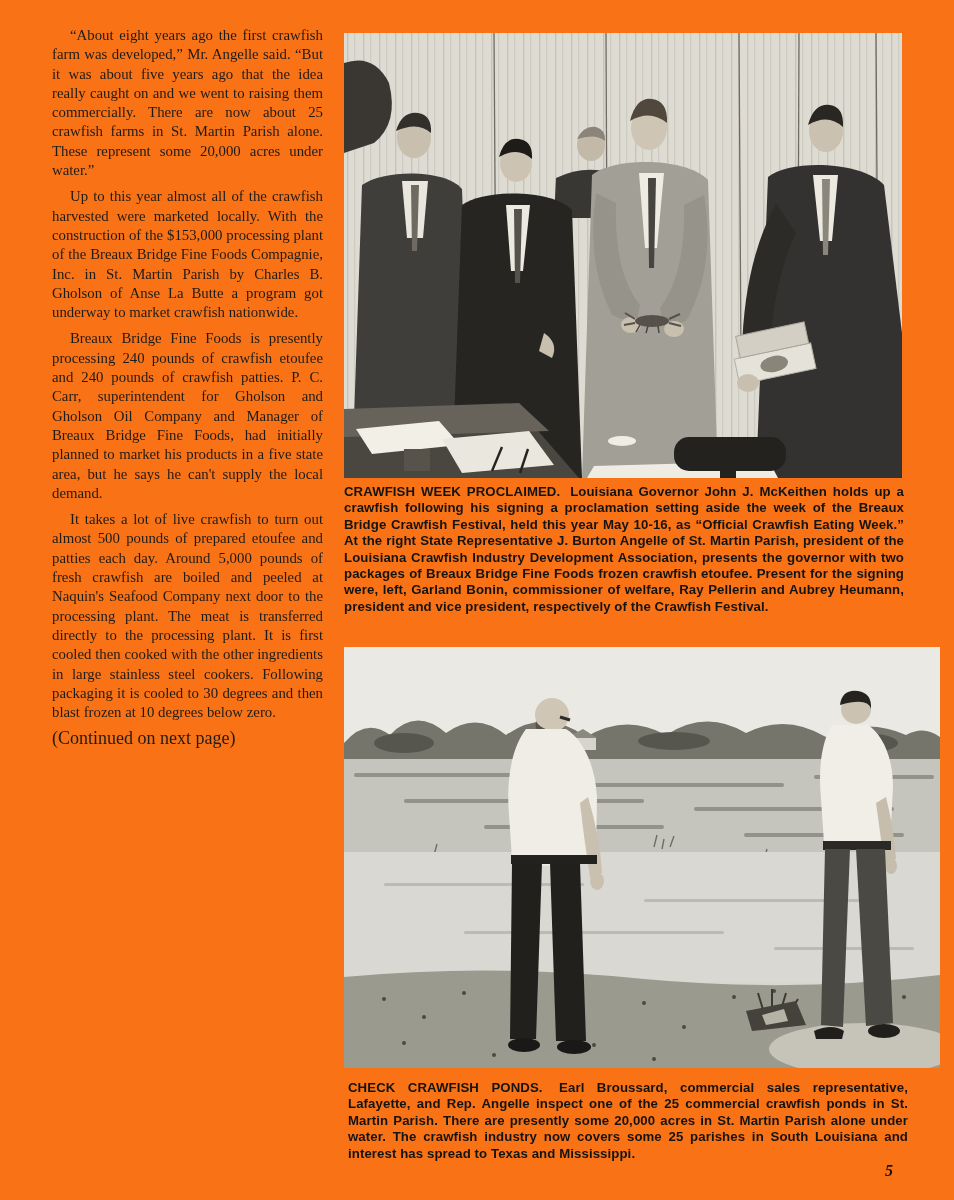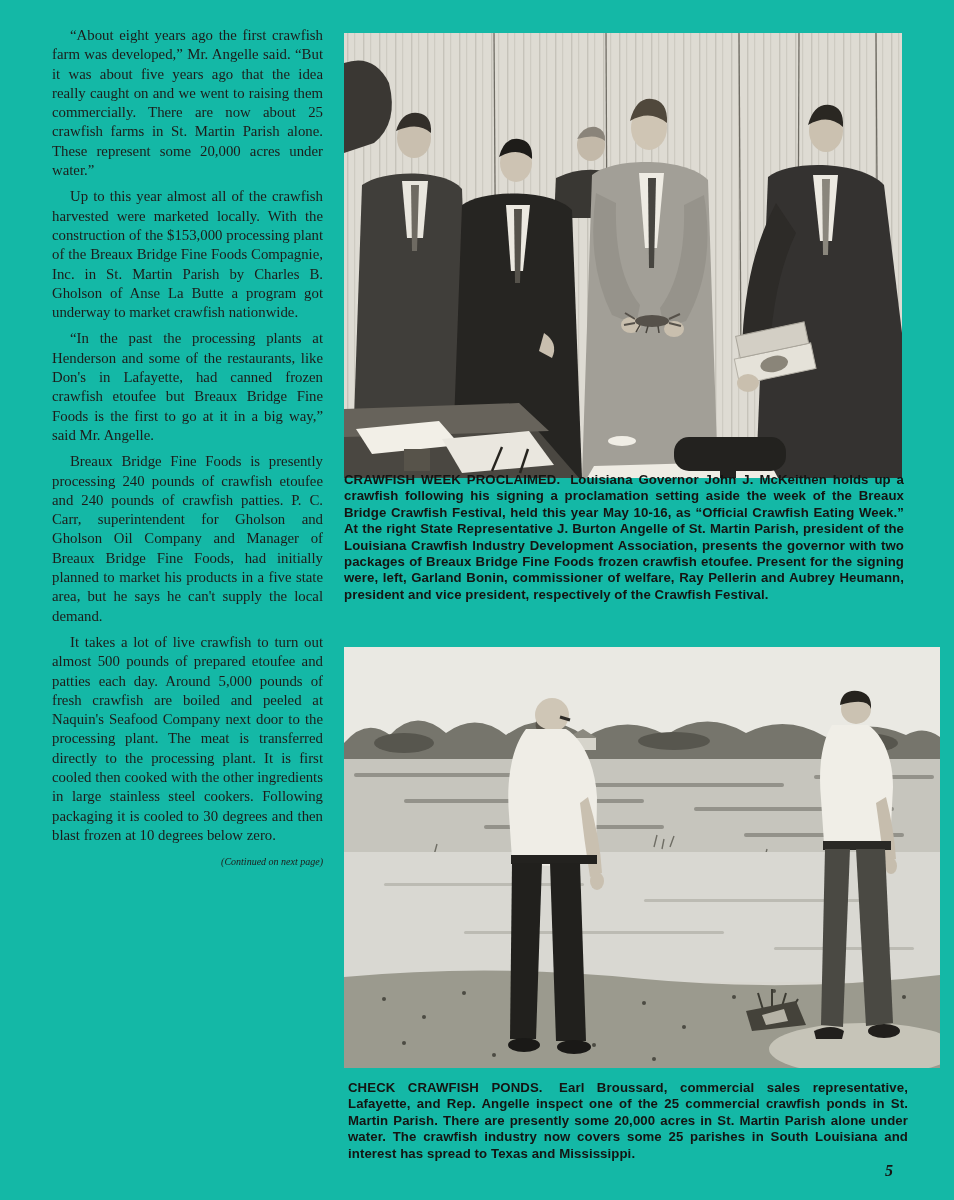--- a/index.html
+++ b/index.html
@@ -1,61 +1,60 @@
 <!DOCTYPE html>
 <html><head>
 <meta charset="utf-8">
 <style>
   html,body{margin:0;padding:0;background:#dddbd5;}
   .page{
     position:relative;width:954px;height:1200px;margin:0 auto;
-    background:#14b8a6;overflow:hidden;
+    background:#f97316;overflow:hidden;
     font-family:"Liberation Serif", serif;color:#1d1c1a;
   }
   
   .article-col{
     position:absolute;left:52px;top:26px;width:271px;
     font-size:14.8px;line-height:19.3px;text-align:justify;
   }
   .article-col p{margin:0 0 7px 0;text-indent:18px;}
   .continued{
-    margin-top:14px;text-align:right;text-indent:0 !important;
-    font-style:italic;font-size:10px;
+    margin-top:14px;text-align:left;text-indent:0 !important;
+    font-size:18px;
   }
   
   .photo{position:absolute;background:#d8d6cf;overflow:hidden;}
   .photo svg{display:block;width:100%;height:100%;}
   .photo-1{left:344px;top:33px;width:558px;height:445px;}
   .photo-2{left:344px;top:647px;width:596px;height:421px;}
   
   .caption{
     position:absolute;left:344px;width:560px;
     font-family:"Liberation Sans", sans-serif;font-weight:700;
     font-size:13.2px;line-height:16.4px;text-align:justify;color:#141412;
     letter-spacing:0.1px;
   }
-  .caption-1{top:472px;}
+  .caption-1{top:484px;}
   .caption-2{top:1076px;}
   .caption .cap-title{padding-right:4px;}
   
   .page-number{
     position:absolute;left:874px;top:1162px;width:30px;text-align:center;
     font-family:"Liberation Serif", serif;font-weight:700;font-style:italic;
     font-size:16px;color:#161513;
   }
 </style>
 </head>
 <body>
 
 <div class="page">
 
   <div class="article-col">
     <p>“About eight years ago the first crawfish farm was developed,” Mr. Angelle said. “But it was about five years ago that the idea really caught on and we went to raising them commercially. There are now about 25 crawfish farms in St. Martin Parish alone. These represent some 20,000 acres under water.”</p>
     <p>Up to this year almost all of the crawfish harvested were marketed locally. With the construction of the $153,000 processing plant of the Breaux Bridge Fine Foods Compagnie, Inc. in St. Martin Parish by Charles B. Gholson of Anse La Butte a program got underway to market crawfish nationwide.</p>
-    <p>“In the past the processing plants at Henderson and some of the restaurants, like Don's in Lafayette, had canned frozen crawfish etoufee but Breaux Bridge Fine Foods is the first to go at it in a big way,” said Mr. Angelle.</p>
     <p>Breaux Bridge Fine Foods is presently processing 240 pounds of crawfish etoufee and 240 pounds of crawfish patties. P. C. Carr, superintendent for Gholson and Gholson Oil Company and Manager of Breaux Bridge Fine Foods, had initially planned to market his products in a five state area, but he says he can't supply the local demand.</p>
     <p>It takes a lot of live crawfish to turn out almost 500 pounds of prepared etoufee and patties each day. Around 5,000 pounds of fresh crawfish are boiled and peeled at Naquin's Seafood Company next door to the processing plant. The meat is transferred directly to the processing plant. It is first cooled then cooked with the other ingredients in large stainless steel cookers. Following packaging it is cooled to 30 degrees and then blast frozen at 10 degrees below zero.</p>
     <p class="continued">(Continued on next page)</p>
   </div>
 
   <figure class="photo photo-1" style="margin:0;">
     <svg viewBox="0 0 558 445" preserveAspectRatio="none">
       <defs>
         <pattern id="blinds" width="16" height="10" patternUnits="userSpaceOnUse">
           <rect width="16" height="10" fill="#dedbd3"></rect>

